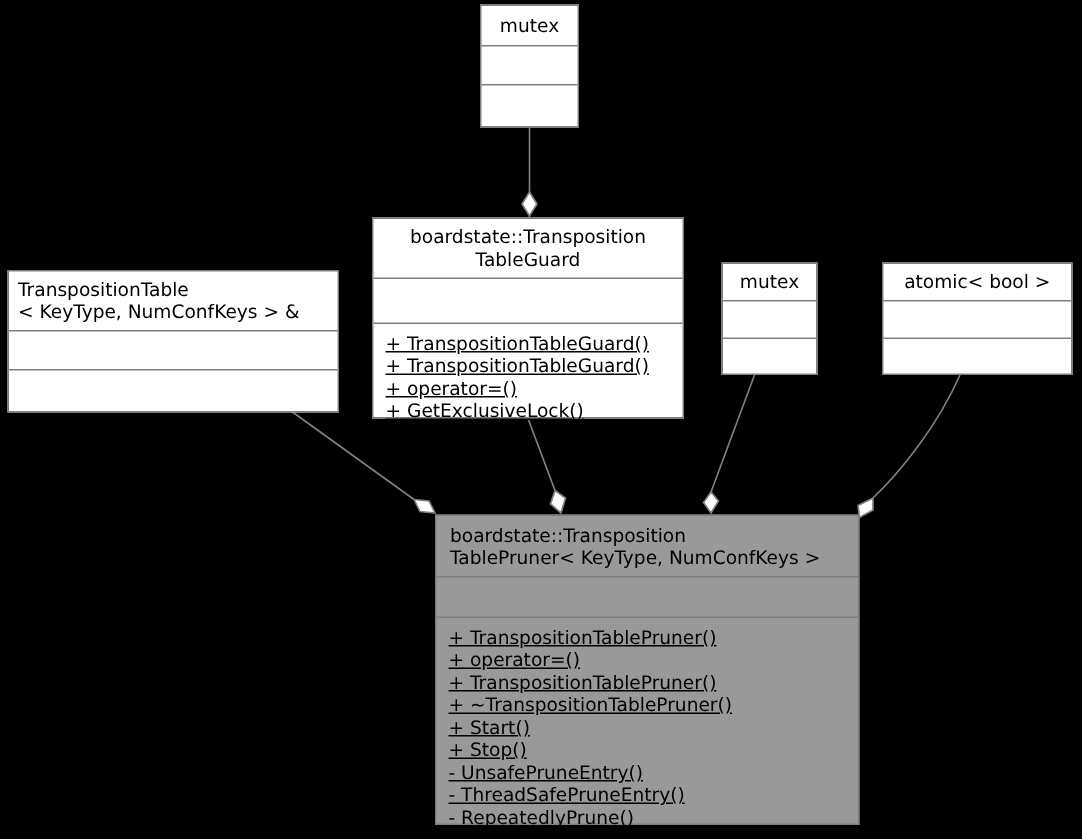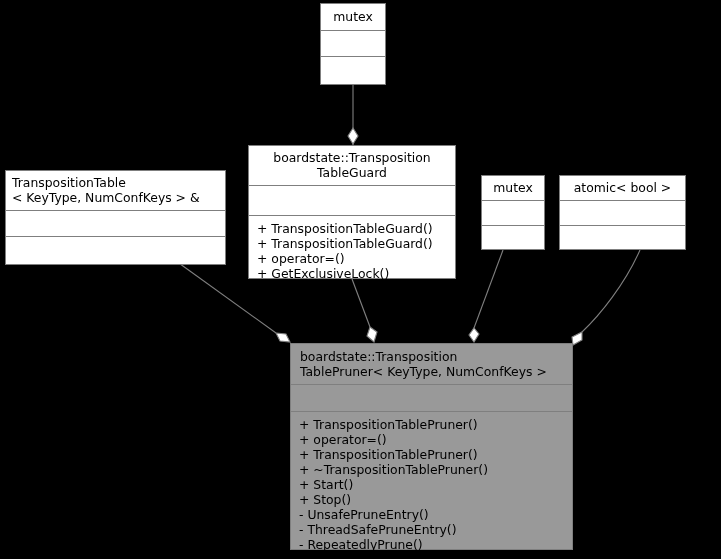--- a/index.html
+++ b/index.html
@@ -63,32 +63,33 @@
   }
   .node-ops {
     box-sizing: border-box;
     border-top: 1px solid #7f7f7f;
     min-height: 22px;
     padding: 5px 6px 6px 8px;
     font-size: 12.4px;
     line-height: 15px;
     color: #000000;
     white-space: pre-line;
+    text-decoration: underline;
   }
   .node-ops.empty, .node-attrs.empty {
     padding-top: 0;
     padding-bottom: 0;
   }
 
   
   #node-mutex        { left: 320px; top: 3px;   width: 66px;  height: 82px; }
   #node-ttguard      { left: 248px; top: 145px; width: 208px; height: 134px; }
-  #node-tt           { left: 5px;   top: 170px; width: 221px; height: 95px; }
+  #node-tt           { left: 5px;   top: 180px; width: 221px; height: 95px; }
   #node-thread       { left: 481px; top: 175px; width: 64px;  height: 75px; }
-  #node-atomic       { left: 559px; top: 175px; width: 127px; height: 75px; }
+  #node-atomic       { left: 588px; top: 175px; width: 127px; height: 75px; }
   #node-ttpruner     { left: 290px; top: 343px; width: 283px; height: 207px; }
 
   #node-mutex .node-title   { padding-top: 5px; padding-bottom: 6px; }
   #node-mutex .node-attrs   { height: 26px; }
   #node-mutex .node-ops     { height: 28px; }
 
   #node-ttguard .node-attrs { height: 30px; }
 
   #node-tt .node-attrs      { height: 26px; }
   #node-tt .node-ops        { height: 26px; }

